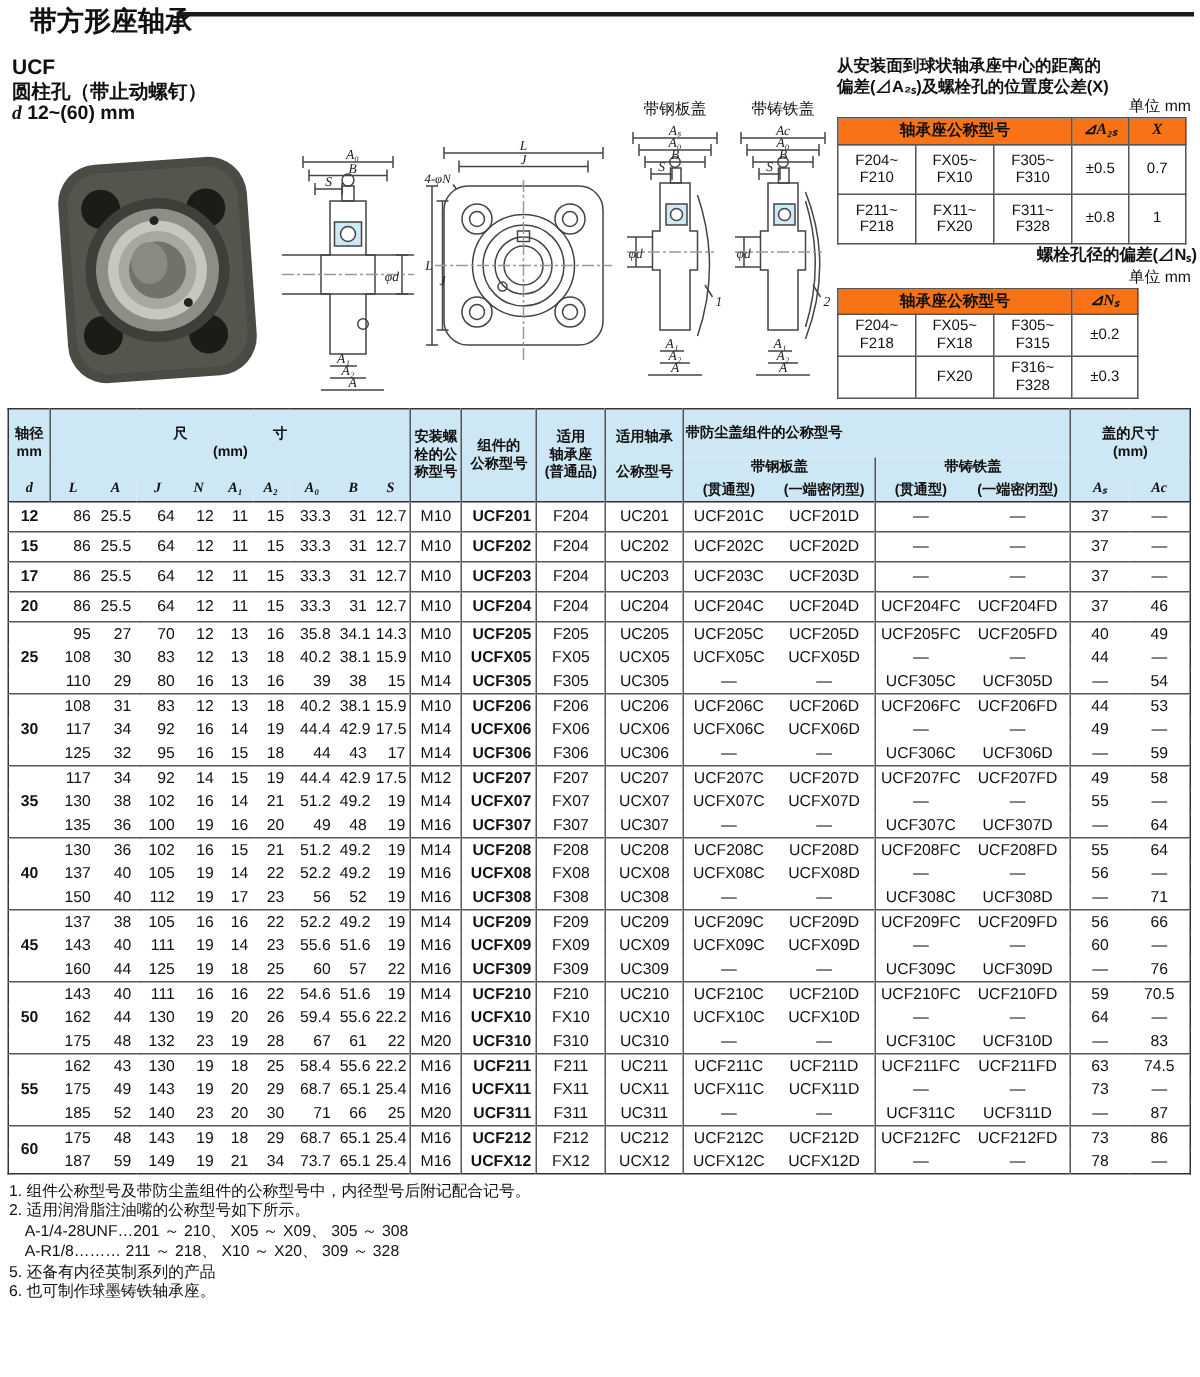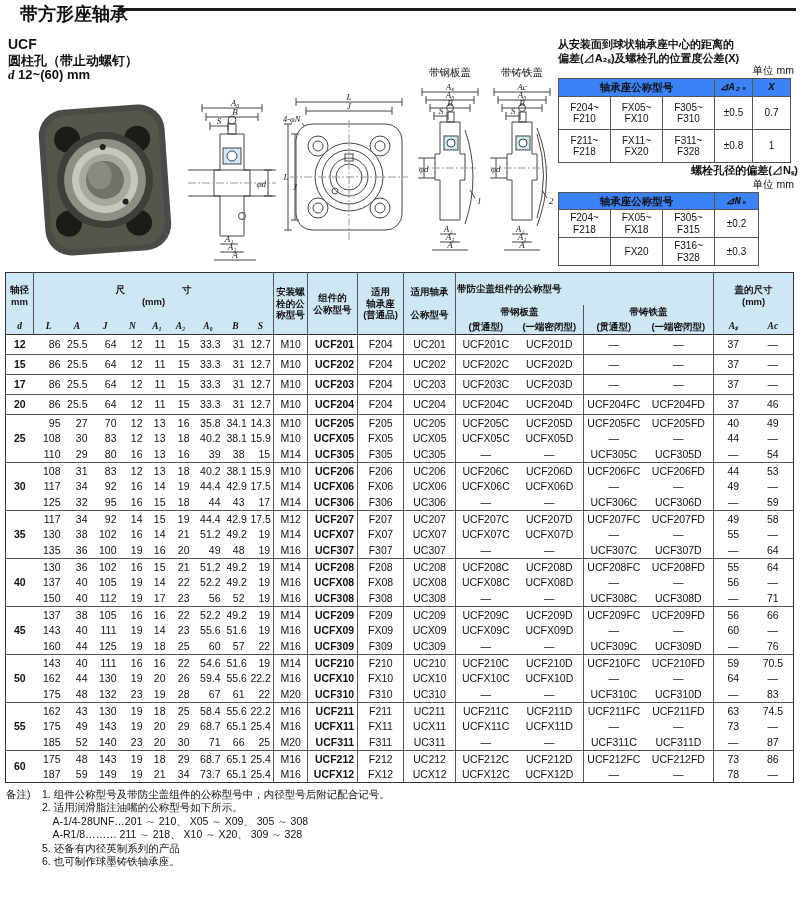--- a/index.html
+++ b/index.html
@@ -20,22 +20,22 @@
   svg text.dl{font-family:"Liberation Serif",serif;font-style:italic;font-size:9px;fill:#222;}
   svg text.small-note{font-family:"Liberation Serif",serif;font-style:italic;font-size:8.5px;fill:#222;}
   
   .tol-title{font-size:11px;font-weight:bold;line-height:1.25;white-space:pre-line;}
   .unit-label{font-size:10.5px;text-align:right;}
   table.small-table{border-collapse:collapse;border:1.5px solid #333;background:#fff;}
   table.small-table th,table.small-table td{
     border:1px solid #555;font-size:10px;text-align:center;
     white-space:pre-line;line-height:1.15;padding:1px 2px;
   }
-  table.small-table th{background:#3b82f6;font-size:10.5px;}
-  .tol-sym{font-family:Liberation Mono, monospace;font-style:italic;}
+  table.small-table th{background:#f97316;font-size:10.5px;}
+  .tol-sym{font-family:Liberation Serif, serif;font-style:italic;}
   
   table.main{border-collapse:collapse;table-layout:fixed;width:788px;border:1.5px solid #333;}
   table.main th{
     background:#cde7f4;font-weight:bold;font-size:9.5px;line-height:1.25;
     white-space:pre-line;vertical-align:middle;padding:1px;
   }
   table.main td{font-size:10.5px;line-height:1.15;padding:0 3px;vertical-align:middle;background:#fff;}
   table.main .vl{border-left:1px solid #555;}
   table.main tr.group-start td{border-top:1px solid #555;}
   table.main tbody tr:first-child td{border-top:1.5px solid #333;}
@@ -971,21 +971,20 @@
         <td class="c-castC vl">—</td>
         <td class="c-castD">—</td>
         <td class="c-as vl">78</td>
         <td class="c-ac">—</td>
       </tr>
     </tbody>
 </table>
 
 <div class="abs notes">
   <div class="notes-flex">
-    <div class="notes-label">备注)</div>
     <div>
       <div class="note-item">1. 组件公称型号及带防尘盖组件的公称型号中，内径型号后附记配合记号。</div>
       <div class="note-item">2. 适用润滑脂注油嘴的公称型号如下所示。
 　A-1/4-28UNF…201 ～ 210、 X05 ～ X09、 305 ～ 308
 　A-R1/8……… 211 ～ 218、 X10 ～ X20、 309 ～ 328</div>
       <div class="note-item">5. 还备有内径英制系列的产品</div>
       <div class="note-item">6. 也可制作球墨铸铁轴承座。</div>
     </div>
   </div>
 </div>

